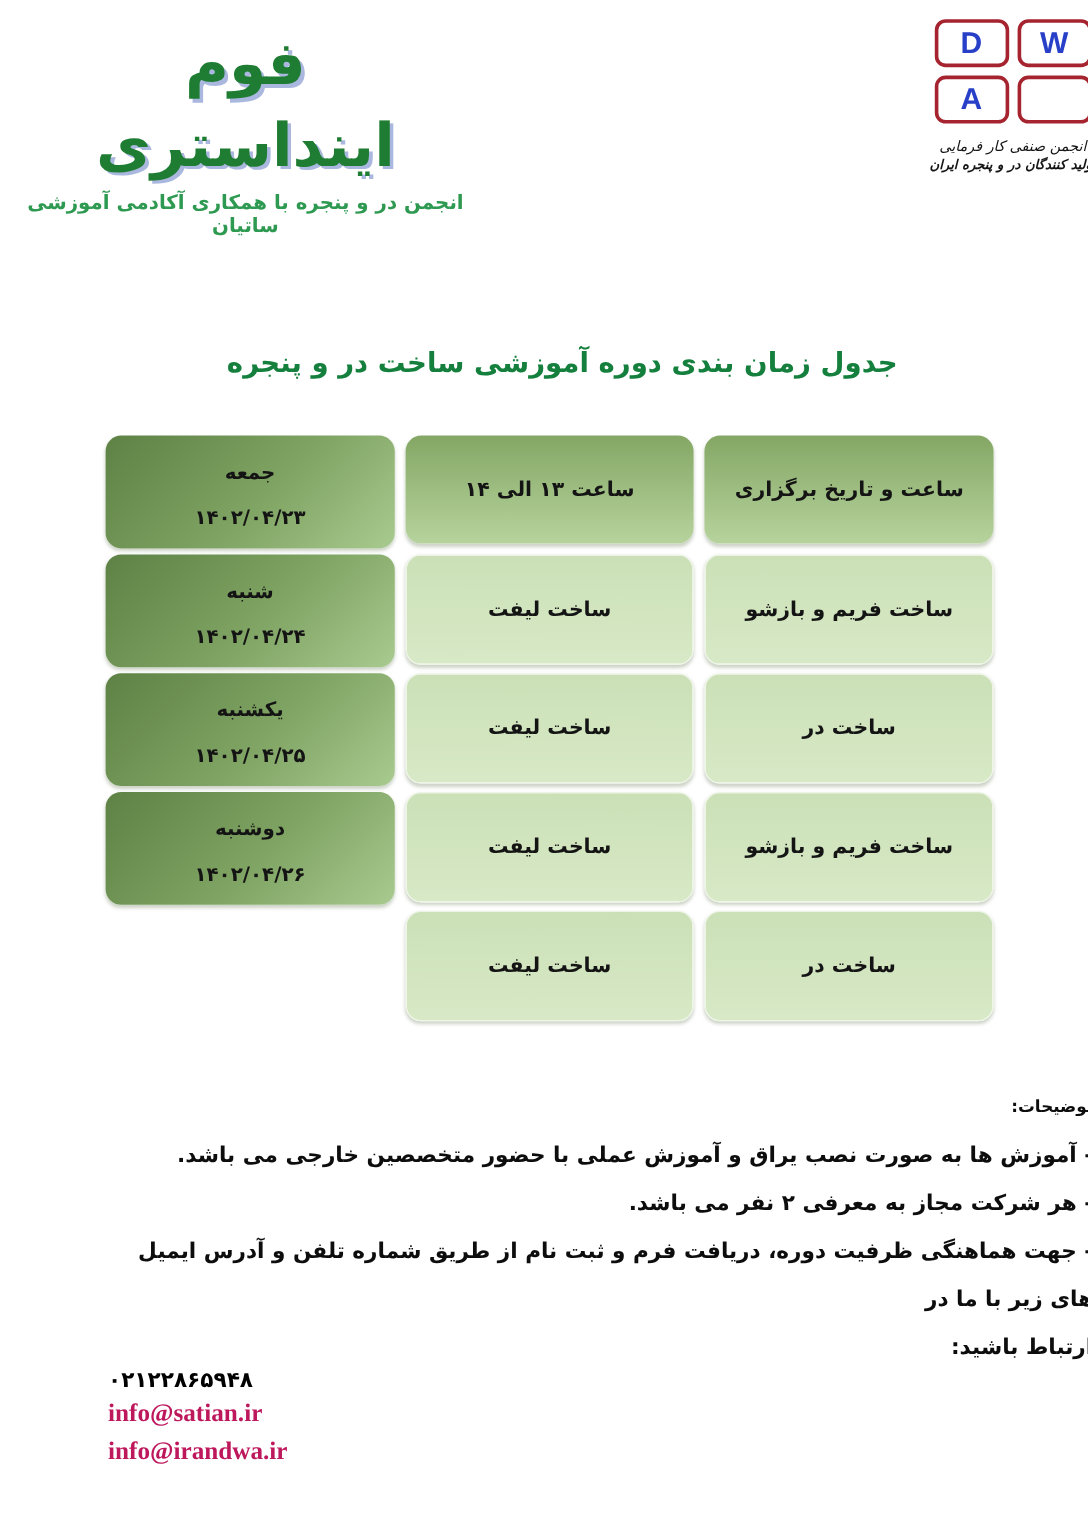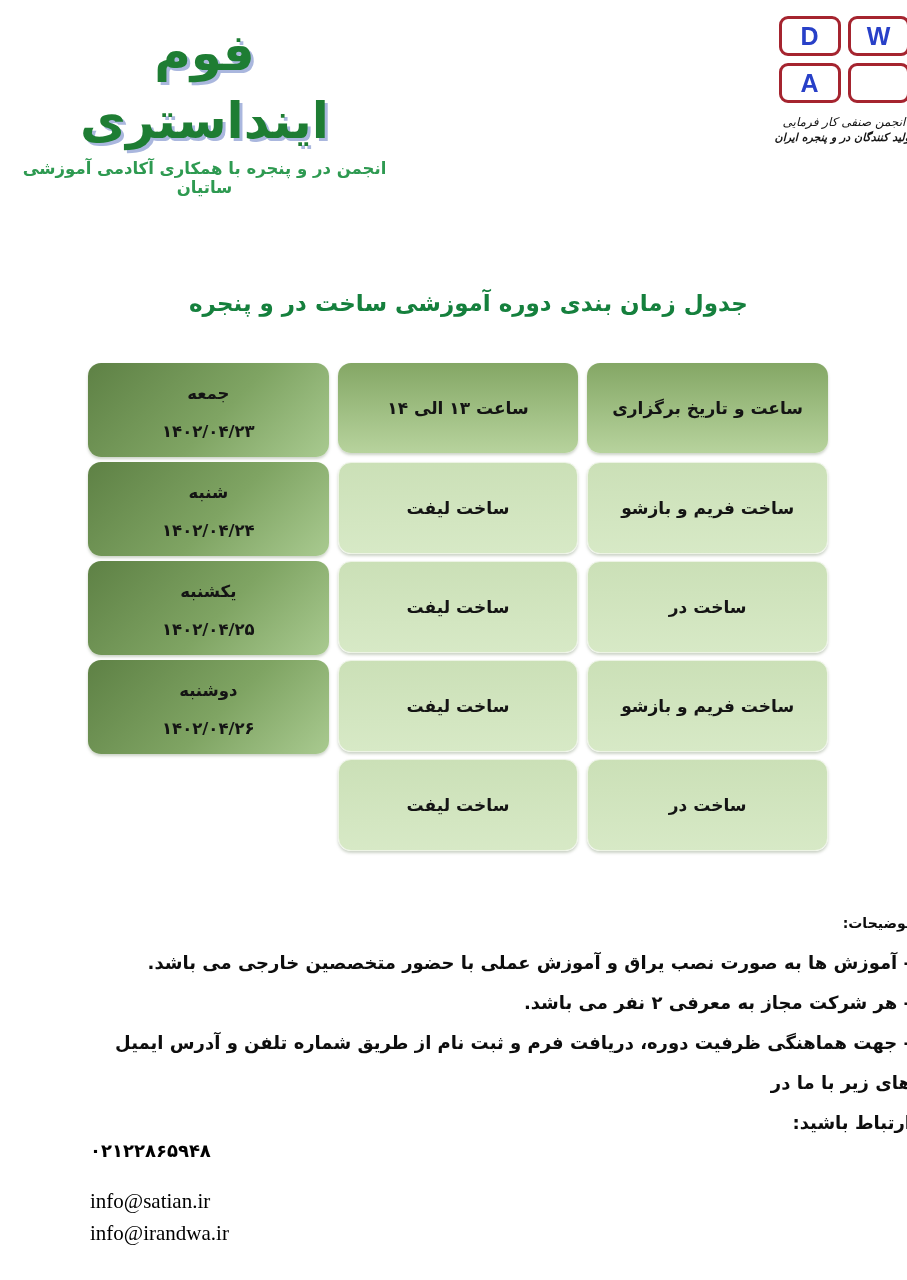--- a/index.html
+++ b/index.html
@@ -65,24 +65,24 @@
   
   .notes {
     position:absolute; top:903px; right:26px; left:85px;
     direction:rtl; text-align:right; color:#0d0d0d;
   }
   .notes-heading { font-size:14px; font-weight:bold; line-height:40px; }
   .note-item { font-size:18px; font-weight:bold; line-height:40px; white-space:pre-line; margin:0; }
 
   
   .contact { position:absolute; left:90px; top:1140px; direction:ltr; text-align:left; }
-  .contact-phone { font-size:18px; font-weight:bold; color:#000; margin-bottom:24px; }
+  .contact-phone { font-size:18px; font-weight:bold; color:#000; margin-bottom:0; }
   .contact-email {
     display:block; font-family:"Liberation Serif", serif;
-    font-size:21px; font-weight:normal; color:#000000; text-decoration:none; line-height:32px;
+    font-size:21px; font-weight:bold; color:#be185d; text-decoration:none; line-height:32px;
   }
 </style>
 </head>
 <body>
 
 <div class="page">
 
   <div class="brand">
     <div class="brand-logo">فوم اینداستری</div>
     <div class="brand-sub">انجمن در و پنجره با همکاری آکادمی آموزشی ساتیان</div>

